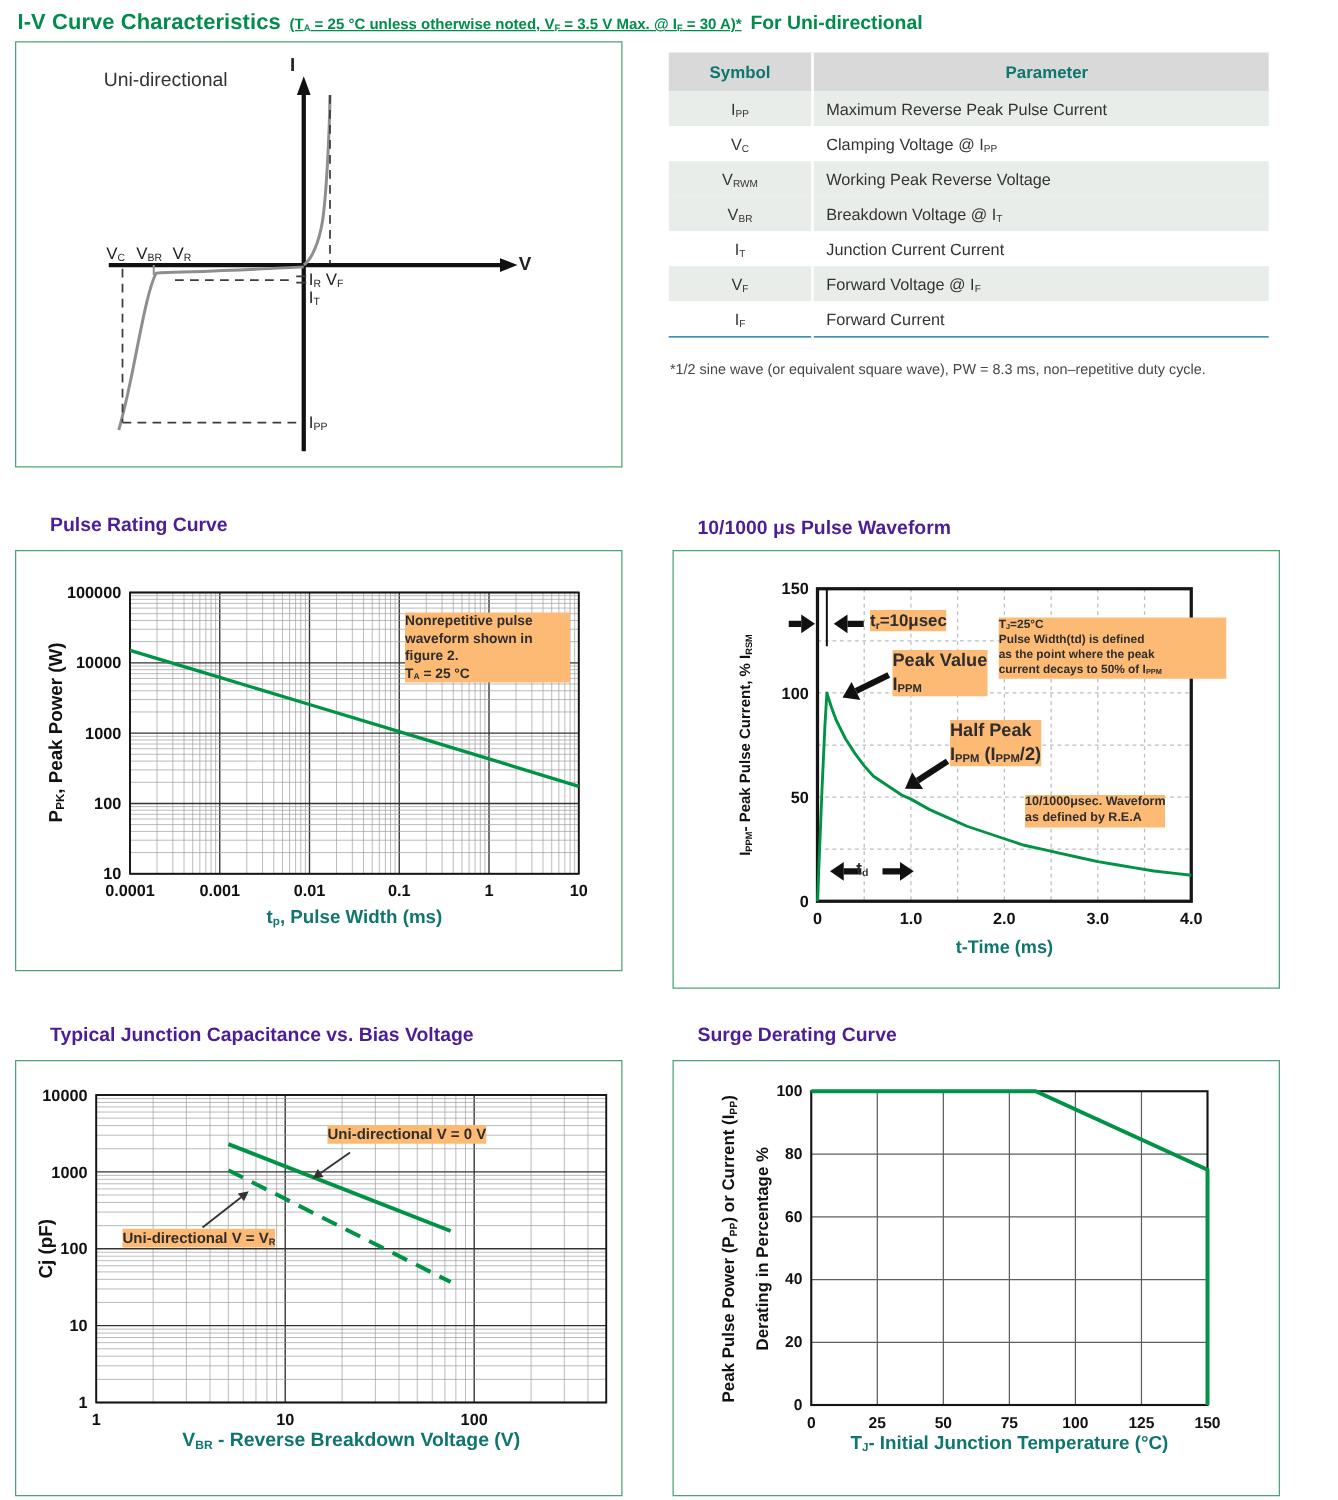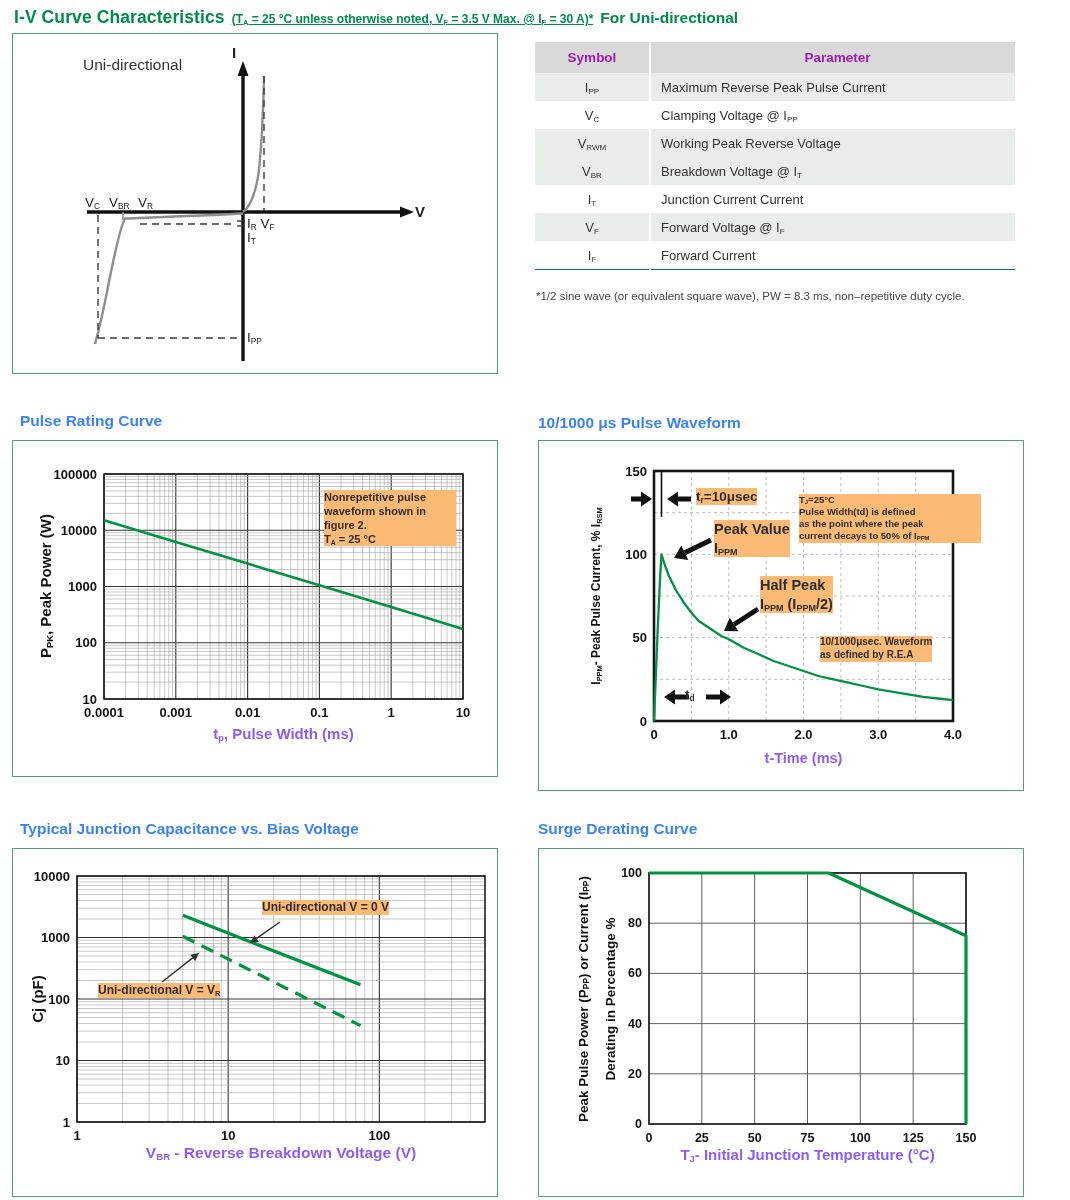--- a/index.html
+++ b/index.html
@@ -9,40 +9,40 @@
   .gtitle{position:absolute;left:14px;top:7px;display:flex;align-items:baseline;gap:7px;color:#008C4A;font-weight:700;white-space:nowrap;}
   .gtitle .t1{font-size:17.5px;letter-spacing:.1px;}
   .gtitle .t2{font-size:12px;text-decoration:underline;}
   .gtitle .t3{font-size:15.5px;}
   .chart-box{position:absolute;border:1.5px solid #4DA377;background:#fff;}
   #iv-box{left:12px;top:33px;width:484px;height:339px;}
   #pr-box{left:12px;top:440px;width:484px;height:335px;}
   #wf-box{left:538px;top:440px;width:484px;height:349px;}
   #jc-box{left:12px;top:848px;width:484px;height:347px;}
   #sd-box{left:538px;top:848px;width:484px;height:347px;}
-  .sec-heading{position:absolute;color:#3b82f6;font-weight:700;font-size:15.5px;white-space:nowrap;}
+  .sec-heading{position:absolute;color:#4c1d95;font-weight:700;font-size:15.5px;white-space:nowrap;margin-left:20px;}
   #pr-heading{left:20px;top:412px;}
   #wf-heading{left:538px;top:414px;}
   #jc-heading{left:20px;top:820px;}
   #sd-heading{left:538px;top:820px;}
   
   .tbl{position:absolute;left:535px;top:42px;width:480px;border-collapse:collapse;font-size:13px;color:#333;}
-  .tbl th{background:#D9D9D9;font-weight:700;color:#a21caf;height:29px;font-size:13.5px;text-align:center;}
+  .tbl th{background:#D9D9D9;font-weight:700;color:#0f766e;height:29px;font-size:13.5px;text-align:center;}
   .tbl td{height:26px;}
   .tbl .sym{width:112px;text-align:center;border-right:2px solid #fff;}
   .tbl .par{padding-left:10px;text-align:left;}
   .tbl tr.odd td{background:#E9EDEA;}
   .tbl tr.even td{background:#fff;}
   .tbl tbody tr:last-child td{border-bottom:1px solid #0369a1;}
   .footnote{position:absolute;left:536px;top:290px;font-size:11.5px;color:#454545;}
   
   .plot-svg{position:absolute;left:0;top:0;z-index:1;}
   .anno{position:absolute;font-weight:700;color:#2D2D2D;line-height:1.28;background:#fdba74;z-index:2;white-space:nowrap;}
   .vlab{position:absolute;white-space:nowrap;font-weight:700;color:#111;transform:translate(-50%,-50%) rotate(-90deg);z-index:2;}
-  .xlab{position:absolute;text-align:center;font-weight:700;color:#8b5cf6;z-index:2;}
+  .xlab{position:absolute;text-align:center;font-weight:700;color:#0f766e;z-index:2;}
   .pr-note{left:311px;top:49px;width:132px;font-size:11px;white-space:normal;}
   .pr-ylab{left:32px;top:145px;font-size:15px;}
   .pr-xlab{left:91px;top:284px;width:359px;font-size:15px;}
   .wf-tr{left:157px;top:47px;font-size:13.5px;}
   .wf-tj{left:260px;top:53px;width:182px;font-size:9.5px;white-space:normal;}
   .wf-peak{left:175px;top:79px;font-size:14.5px;}
   .wf-half{left:221px;top:135px;font-size:14.5px;}
   .wf-rea{left:281px;top:195px;font-size:10px;}
   .wf-td{left:146px;top:245px;font-size:13.5px;background:transparent;}
   .wf-ylab{left:57px;top:155px;font-size:12px;}

